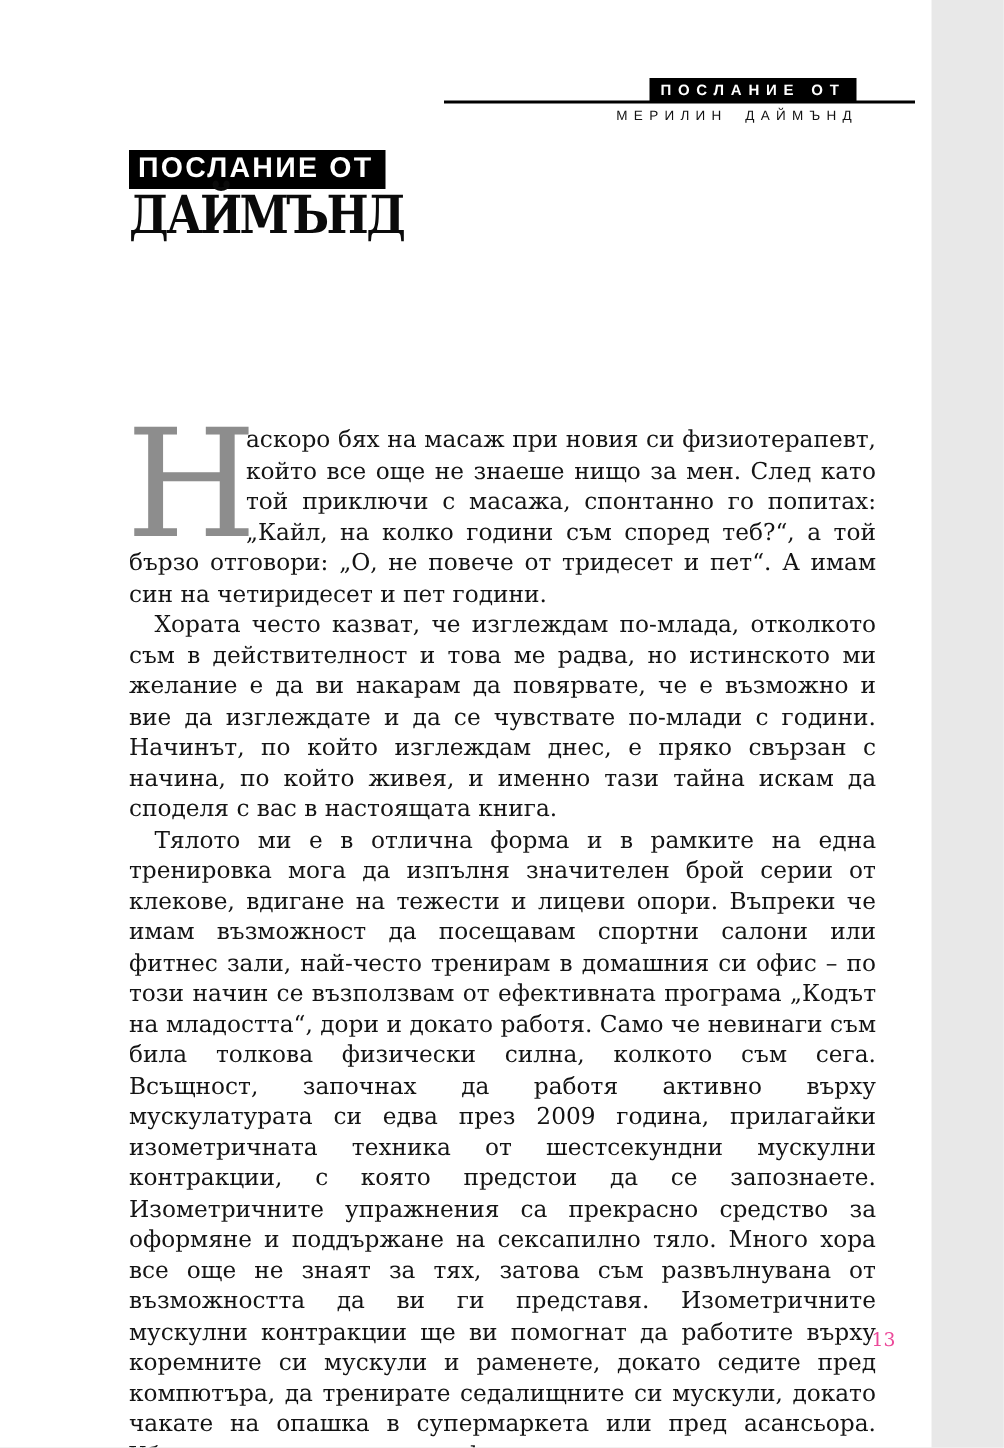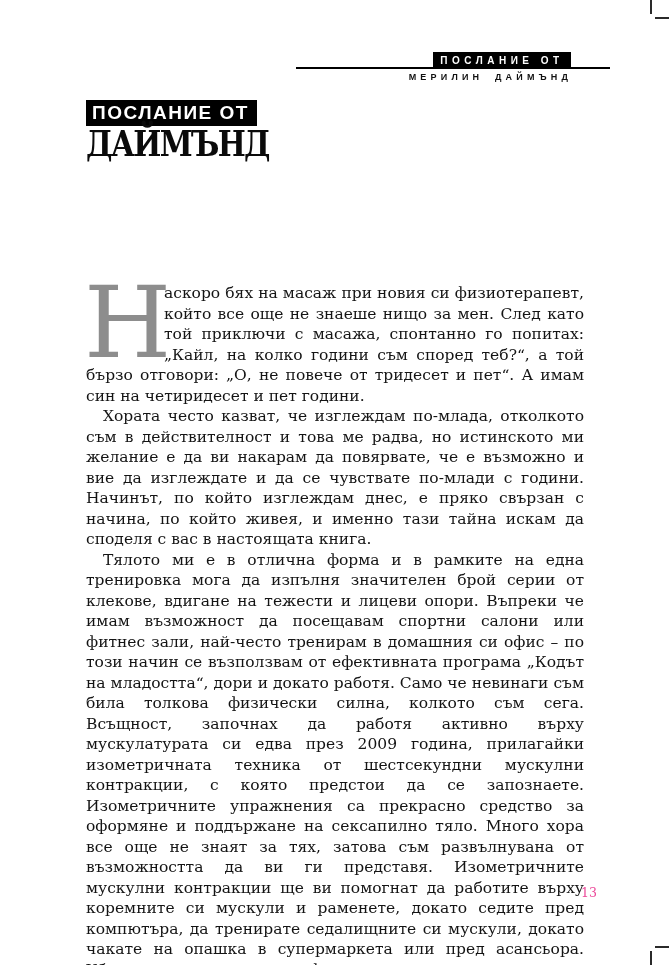--- a/index.html
+++ b/index.html
@@ -1,18 +1,18 @@
 <!DOCTYPE html>
 <html><head>
 <meta charset="utf-8">
 <style>
   html,body{margin:0;padding:0;background:#e8e8e8;}
   .page{
     position:relative;
-    width:669px;height:965px;
+    width:621px;height:965px;
     background:#ffffff;
     overflow:hidden;
     font-family:"DejaVu Serif", serif;
     color:#141414;
   }
   
   .crop{position:absolute;background:#2a2a2a;}
   .crop.tr-v{left:650px;top:0;width:2px;height:14px;}
   .crop.tr-h{left:655px;top:17px;width:14px;height:2px;}
   .crop.br-h{left:655px;top:946px;width:14px;height:2px;}
@@ -23,21 +23,21 @@
   .rh-box{
     position:absolute;left:433px;top:52px;width:138px;height:16px;
     background:#000;color:#fff;
     font-family:"Liberation Sans", sans-serif;
     font-size:10px;font-weight:bold;line-height:17px;
     letter-spacing:4.5px;text-align:center;white-space:nowrap;
   }
   .rh-author{
     position:absolute;left:260px;top:72px;width:312px;
     font-family:"Liberation Sans", sans-serif;
-    font-size:9px;font-weight:bold;color:#111;
+    font-size:9px;font-weight:normal;color:#111;
     letter-spacing:4.2px;word-spacing:5px;
     text-align:right;white-space:nowrap;margin-right:-4px;
   }
 
   
   .title-block{position:absolute;left:86px;top:100px;}
   .title-kicker{
     display:inline-block;
     background:#000;color:#fff;
     font-family:"Liberation Sans", sans-serif;

